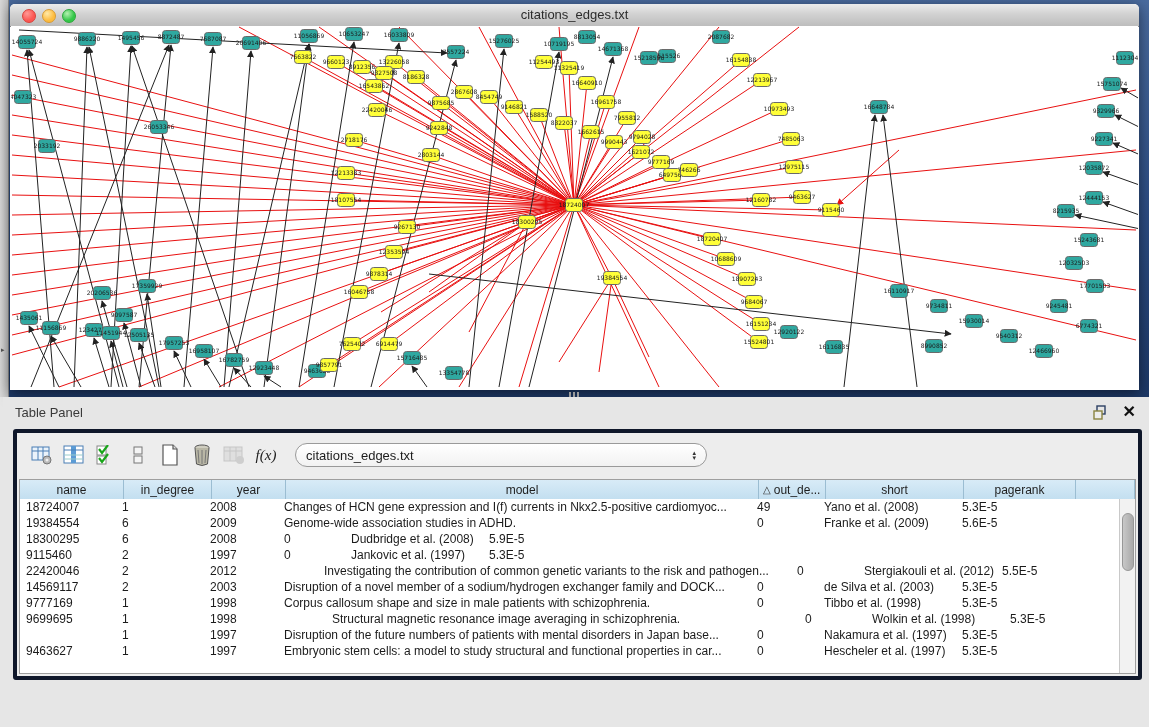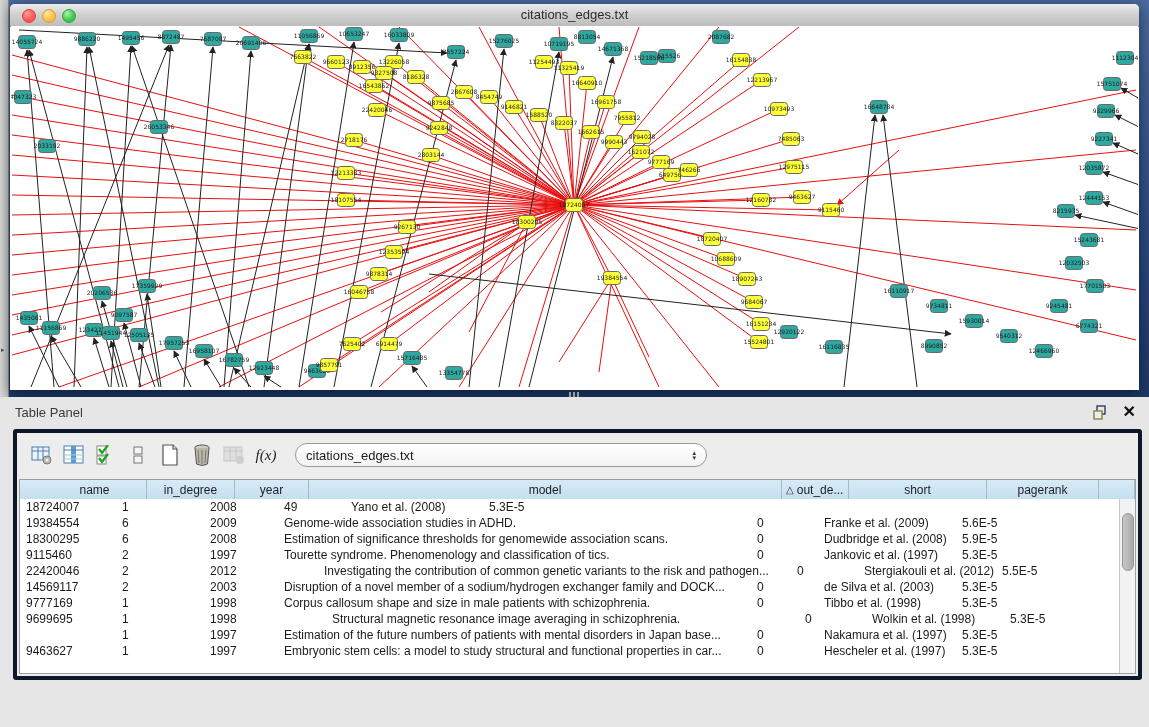--- a/index.html
+++ b/index.html
@@ -747,21 +747,21 @@
           <span class="val">citations_edges.txt</span>
           <span class="arrows">
               <span>▴</span>
               <span>▾</span>
             </span>
         </div>
       </div>
 
       <div id="tp-table">
         <div id="thead">
-            <div class="hcell" style="width: 104px; margin-left: 23px;">
+            <div class="hcell" style="width: 104px;">
               <span>name</span>
             </div>
             <div class="hcell" style="width: 88px;">
               <span>in_degree</span>
             </div>
             <div class="hcell" style="width: 74px;">
               <span>year</span>
             </div>
             <div class="hcell" style="width: 473px;">
               <span>model</span>
@@ -776,47 +776,46 @@
             <div class="hcell" style="width: 112px;">
               <span>pagerank</span>
             </div>
             <div class="hcell" style="flex: 1 1 0%;"></div>
           </div>
         <div id="tbody">
             <div class="trow">
               <div class="tcell" style="width: 96px;">18724007</div>
               <div class="tcell" style="width: 88px;">1</div>
               <div class="tcell" style="width: 74px;">2008</div>
+              <div class="tcell" style="width: 473px;">Changes of HCN gene expression and I(f) currents in Nkx2.5-positive cardiomyoc...</div>
               <div class="tcell" style="width: 67px;">49</div>
               <div class="tcell" style="width: 138px;">Yano et al. (2008)</div>
               <div class="tcell" style="width: 112px;">5.3E-5</div>
             </div>
             <div class="trow">
               <div class="tcell" style="width: 96px;">19384554</div>
               <div class="tcell" style="width: 88px;">6</div>
               <div class="tcell" style="width: 74px;">2009</div>
               <div class="tcell" style="width: 473px;">Genome-wide association studies in ADHD.</div>
               <div class="tcell" style="width: 67px;">0</div>
               <div class="tcell" style="width: 138px;">Franke et al. (2009)</div>
               <div class="tcell" style="width: 112px;">5.6E-5</div>
             </div>
             <div class="trow">
               <div class="tcell" style="width: 96px;">18300295</div>
               <div class="tcell" style="width: 88px;">6</div>
               <div class="tcell" style="width: 74px;">2008</div>
-              <div class="tcell" style="width: 473px;">Estimation of significance thresholds for genomewide association scans.</div>
               <div class="tcell" style="width: 67px;">0</div>
               <div class="tcell" style="width: 138px;">Dudbridge et al. (2008)</div>
               <div class="tcell" style="width: 112px;">5.9E-5</div>
             </div>
             <div class="trow">
               <div class="tcell" style="width: 96px;">9115460</div>
               <div class="tcell" style="width: 88px;">2</div>
               <div class="tcell" style="width: 74px;">1997</div>
-              <div class="tcell" style="width: 473px;">Tourette syndrome. Phenomenology and classification of tics.</div>
               <div class="tcell" style="width: 67px;">0</div>
               <div class="tcell" style="width: 138px;">Jankovic et al. (1997)</div>
               <div class="tcell" style="width: 112px;">5.3E-5</div>
             </div>
             <div class="trow">
               <div class="tcell" style="width: 96px;">22420046</div>
               <div class="tcell" style="width: 88px;">2</div>
               <div class="tcell" style="width: 74px;">2012</div>
               <div class="tcell" style="width: 473px; margin-left: 40px;">Investigating the contribution of common genetic variants to the risk and pathogen...</div>
               <div class="tcell" style="width: 67px;">0</div>
@@ -847,21 +846,21 @@
               <div class="tcell" style="width: 74px;">1998</div>
               <div class="tcell" style="width: 473px; margin-left: 48px;">Structural magnetic resonance image averaging in schizophrenia.</div>
               <div class="tcell" style="width: 67px;">0</div>
               <div class="tcell" style="width: 138px;">Wolkin et al. (1998)</div>
               <div class="tcell" style="width: 112px;">5.3E-5</div>
             </div>
             <div class="trow">
               <div class="tcell" style="width: 96px; margin-top: 40px;">9465546</div>
               <div class="tcell" style="width: 88px;">1</div>
               <div class="tcell" style="width: 74px;">1997</div>
-              <div class="tcell" style="width: 473px;">Estimation of the future numbers of patients with mental disorders in Japan base...</div>
+              <div class="tcell" style="width: 473px;">Disruption of the future numbers of patients with mental disorders in Japan base...</div>
               <div class="tcell" style="width: 67px;">0</div>
               <div class="tcell" style="width: 138px;">Nakamura et al. (1997)</div>
               <div class="tcell" style="width: 112px;">5.3E-5</div>
             </div>
             <div class="trow">
               <div class="tcell" style="width: 96px;">9463627</div>
               <div class="tcell" style="width: 88px;">1</div>
               <div class="tcell" style="width: 74px;">1997</div>
               <div class="tcell" style="width: 473px;">Embryonic stem cells: a model to study structural and functional properties in car...</div>
               <div class="tcell" style="width: 67px;">0</div>

